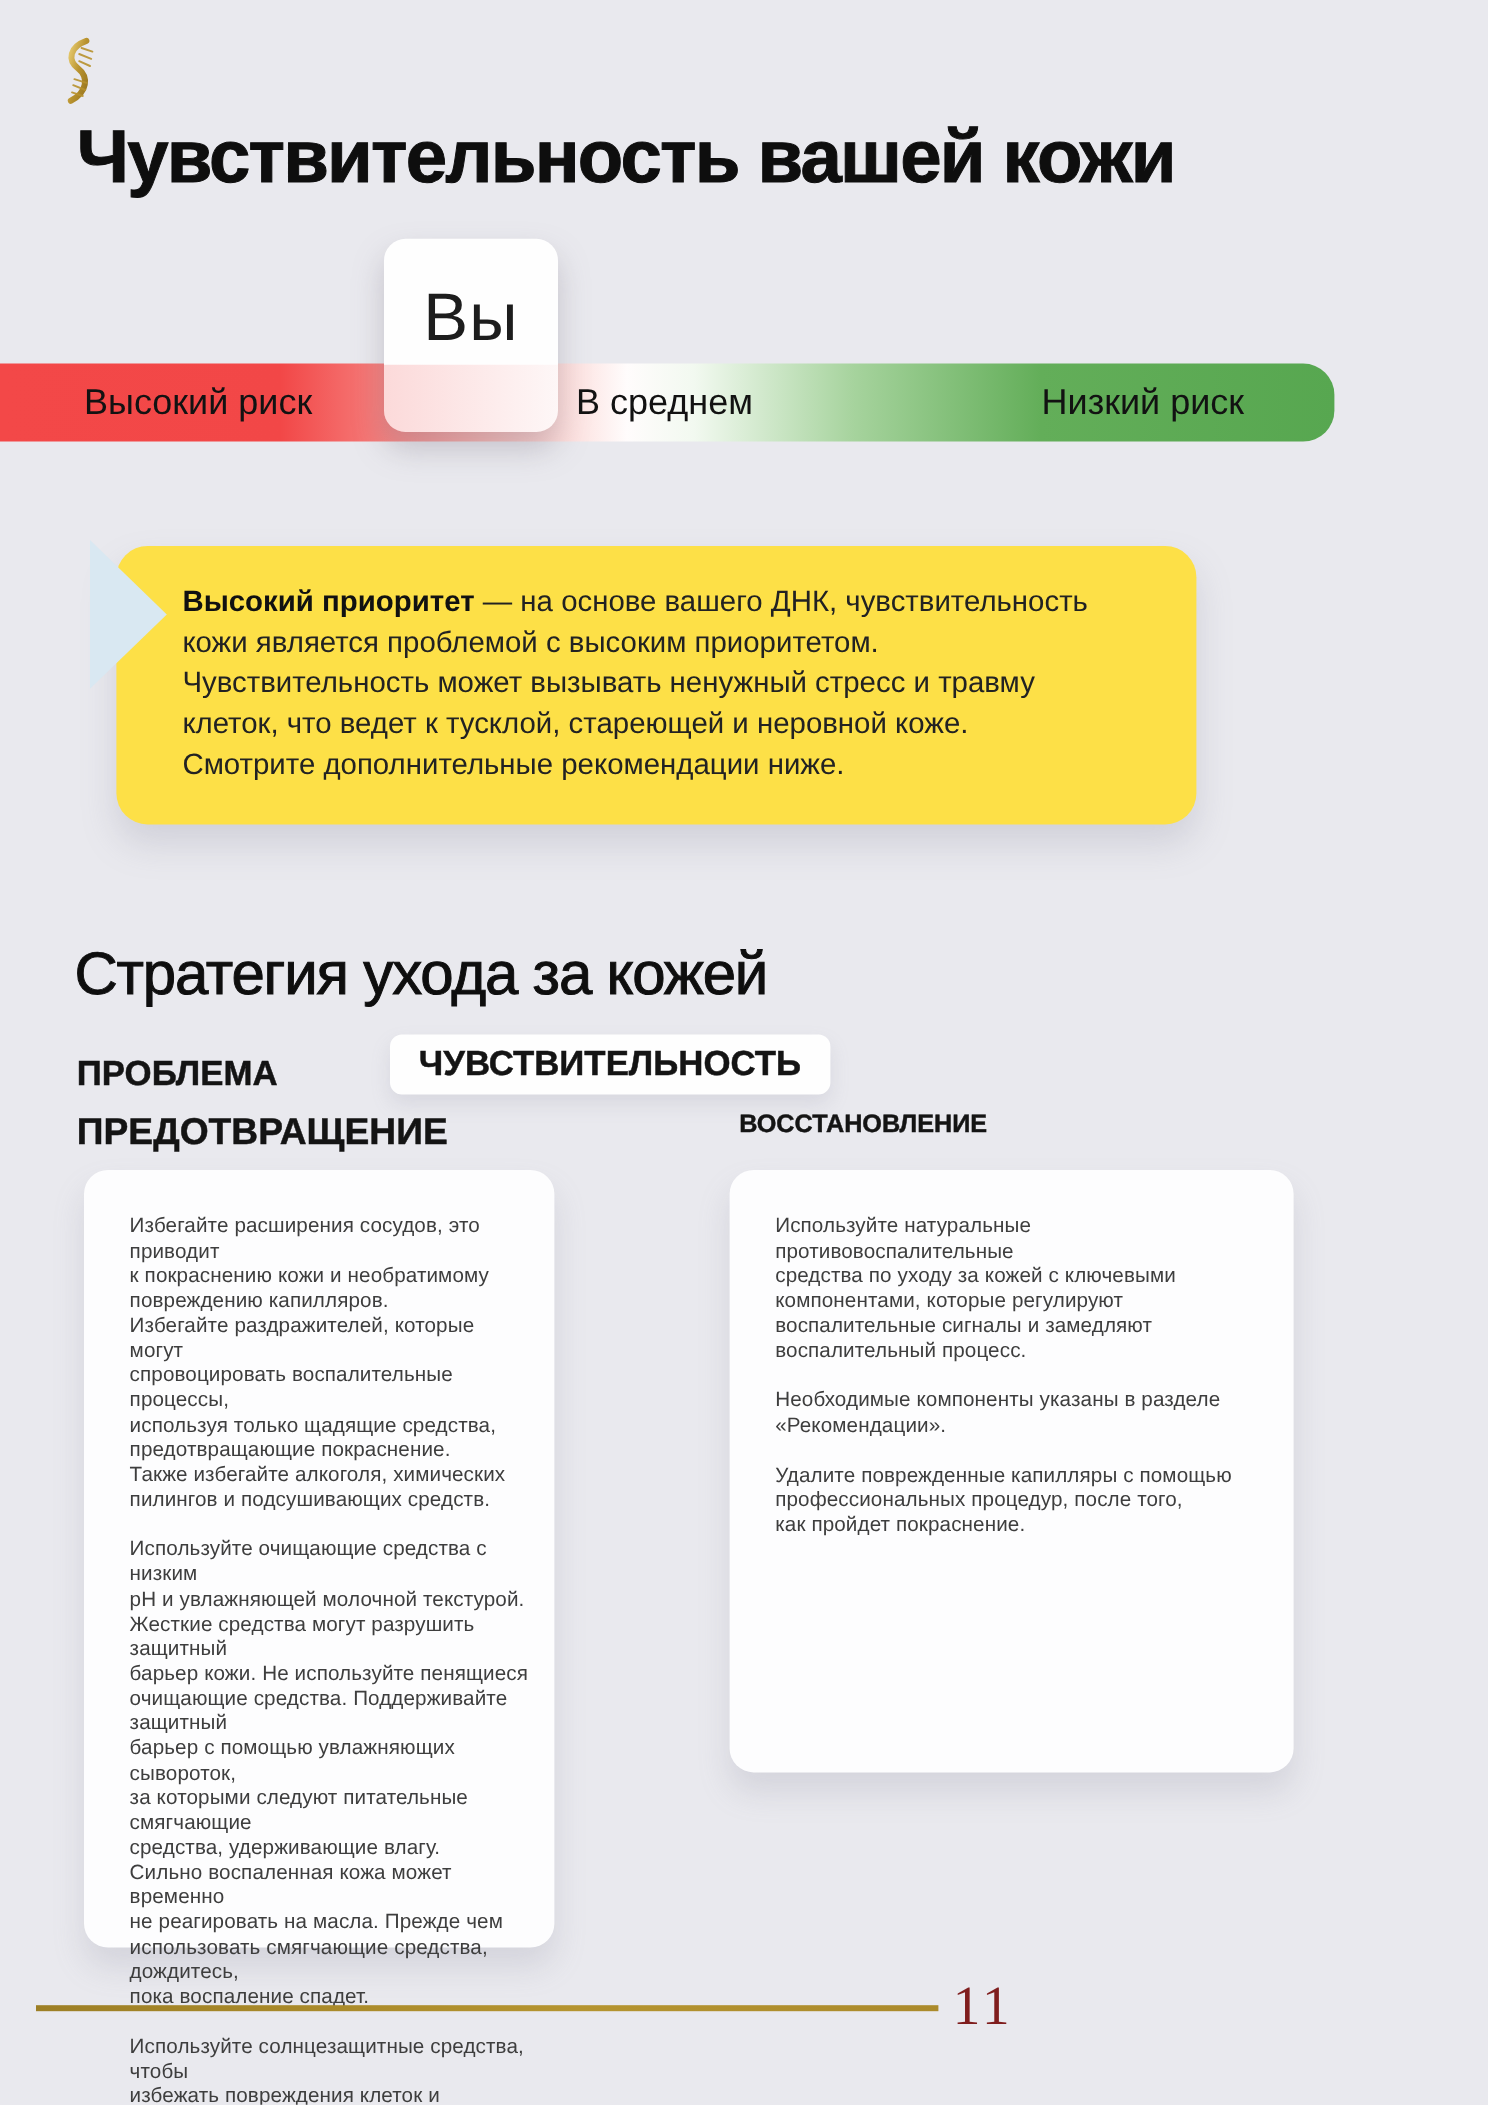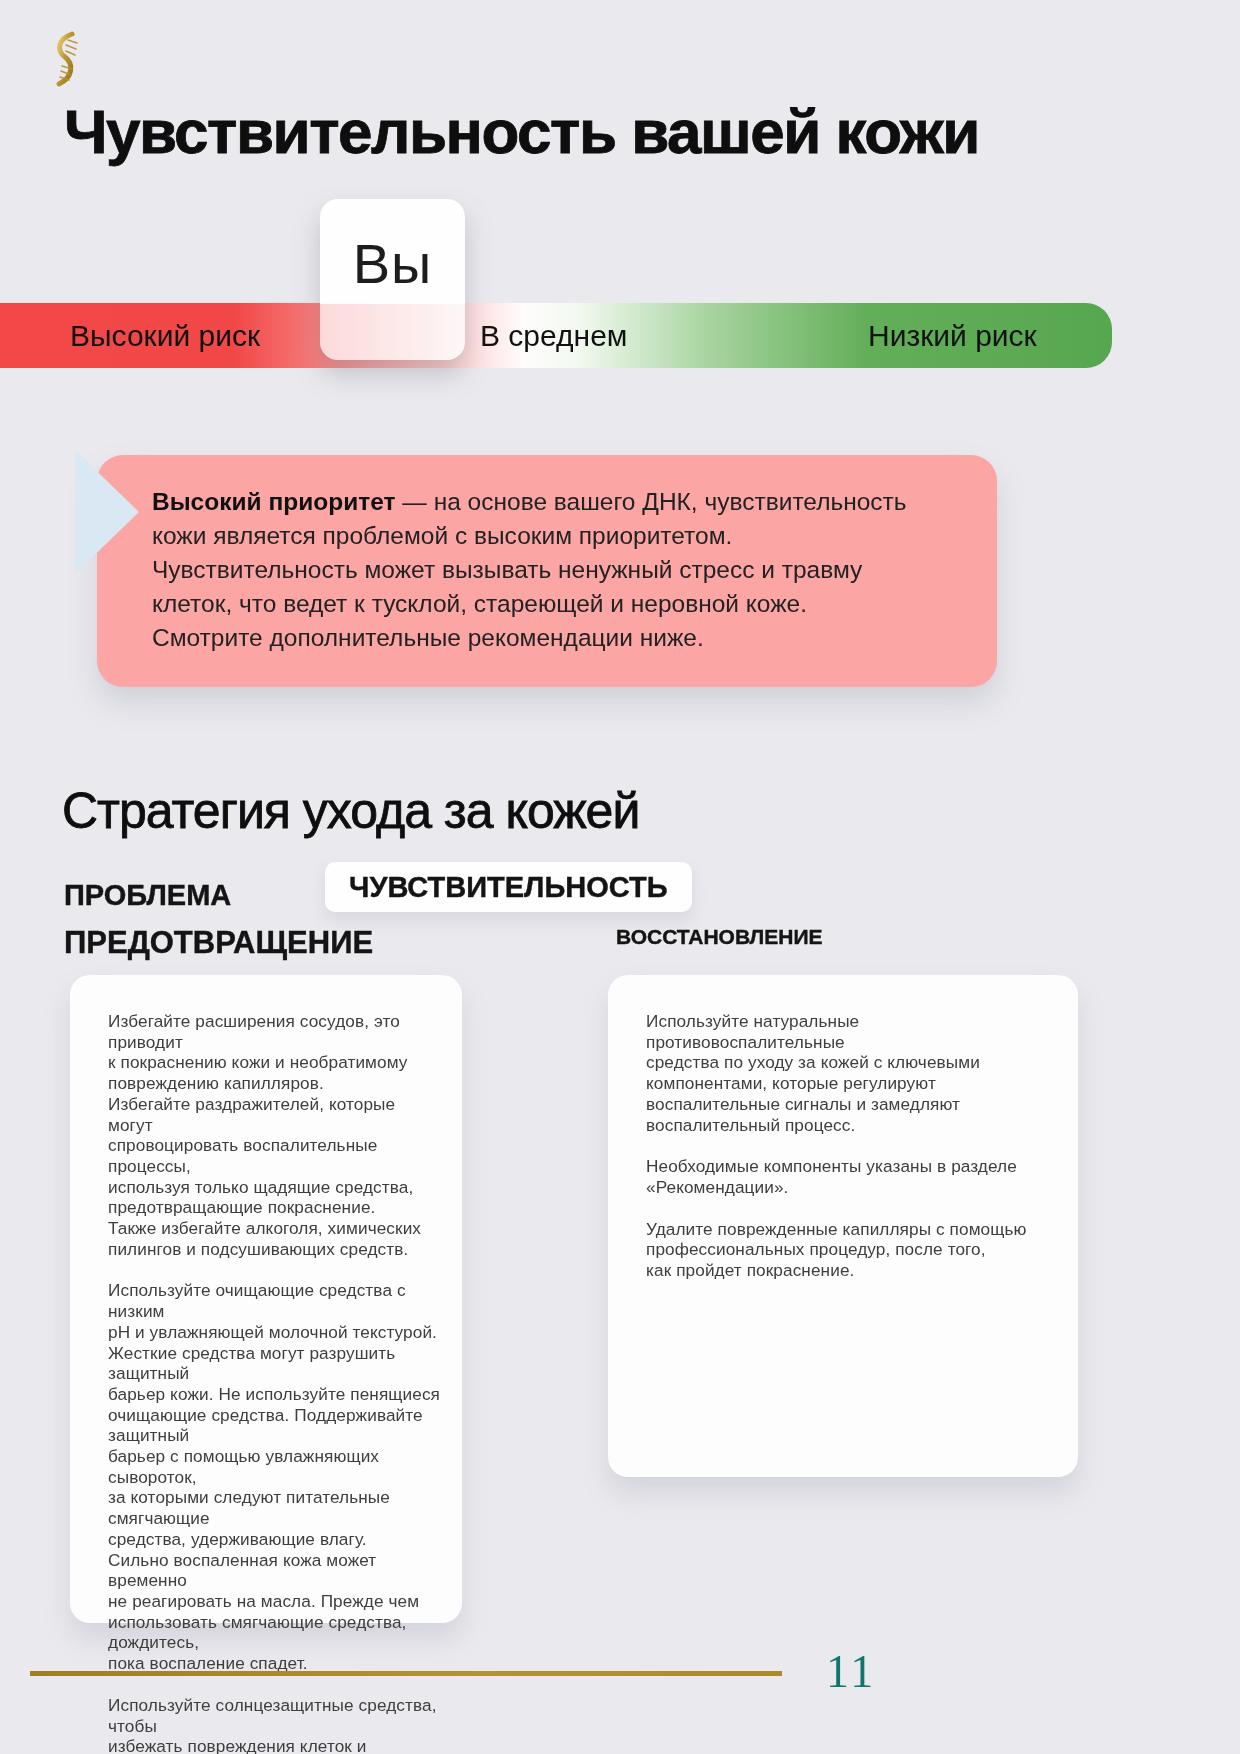--- a/index.html
+++ b/index.html
@@ -48,21 +48,21 @@
     background:linear-gradient(90deg,rgba(243,72,72,.20),rgba(243,72,72,.04));
   }
   #you-label{
     display:inline-block;margin-top:32px;
     font-size:56px;font-weight:400;color:#1d1d1d;letter-spacing:1px;
   }
 
   
   #callout-box{
     left:97px;top:455px;width:900px;height:232px;
-    background:#fca5a5;border-radius:26px;
+    background:#fde047;border-radius:26px;
     box-shadow:0 16px 28px rgba(140,140,160,.25);
     box-sizing:border-box;padding:30px 24px 0 55px;
   }
   #callout-arrow{
     left:75px;top:450px;width:0;height:0;z-index:2;
     border-left:64px solid #d9e8f2;
     border-top:62px solid transparent;
     border-bottom:62px solid transparent;
   }
   #callout-text{
@@ -103,23 +103,23 @@
     font-size:17.2px;line-height:20.7px;color:#3e3e3e;
     white-space:pre-line;letter-spacing:.1px;
   }
 
   
   #footer-rule{
     left:30px;top:1671px;width:752px;height:5px;
     background:linear-gradient(90deg,#9d7f25,#b5942f 60%,#ab8a2b);
   }
   #page-number{
-    left:826px;top:1645px;
+    left:794px;top:1645px;
     font-family:"Liberation Serif","DejaVu Serif",serif;
-    font-size:46px;color:#0f766e;letter-spacing:3px;
+    font-size:46px;color:#7f1d1d;letter-spacing:3px;
   }
 </style>
 </head>
 <body>
 
 <svg id="logo" class="abs" viewBox="0 0 38 60">
   <defs>
     <linearGradient id="gold" x1="0" y1="0" x2="1" y2="1">
       <stop offset="0" stop-color="#e8cc70"></stop>
       <stop offset="0.5" stop-color="#b8922e"></stop>

